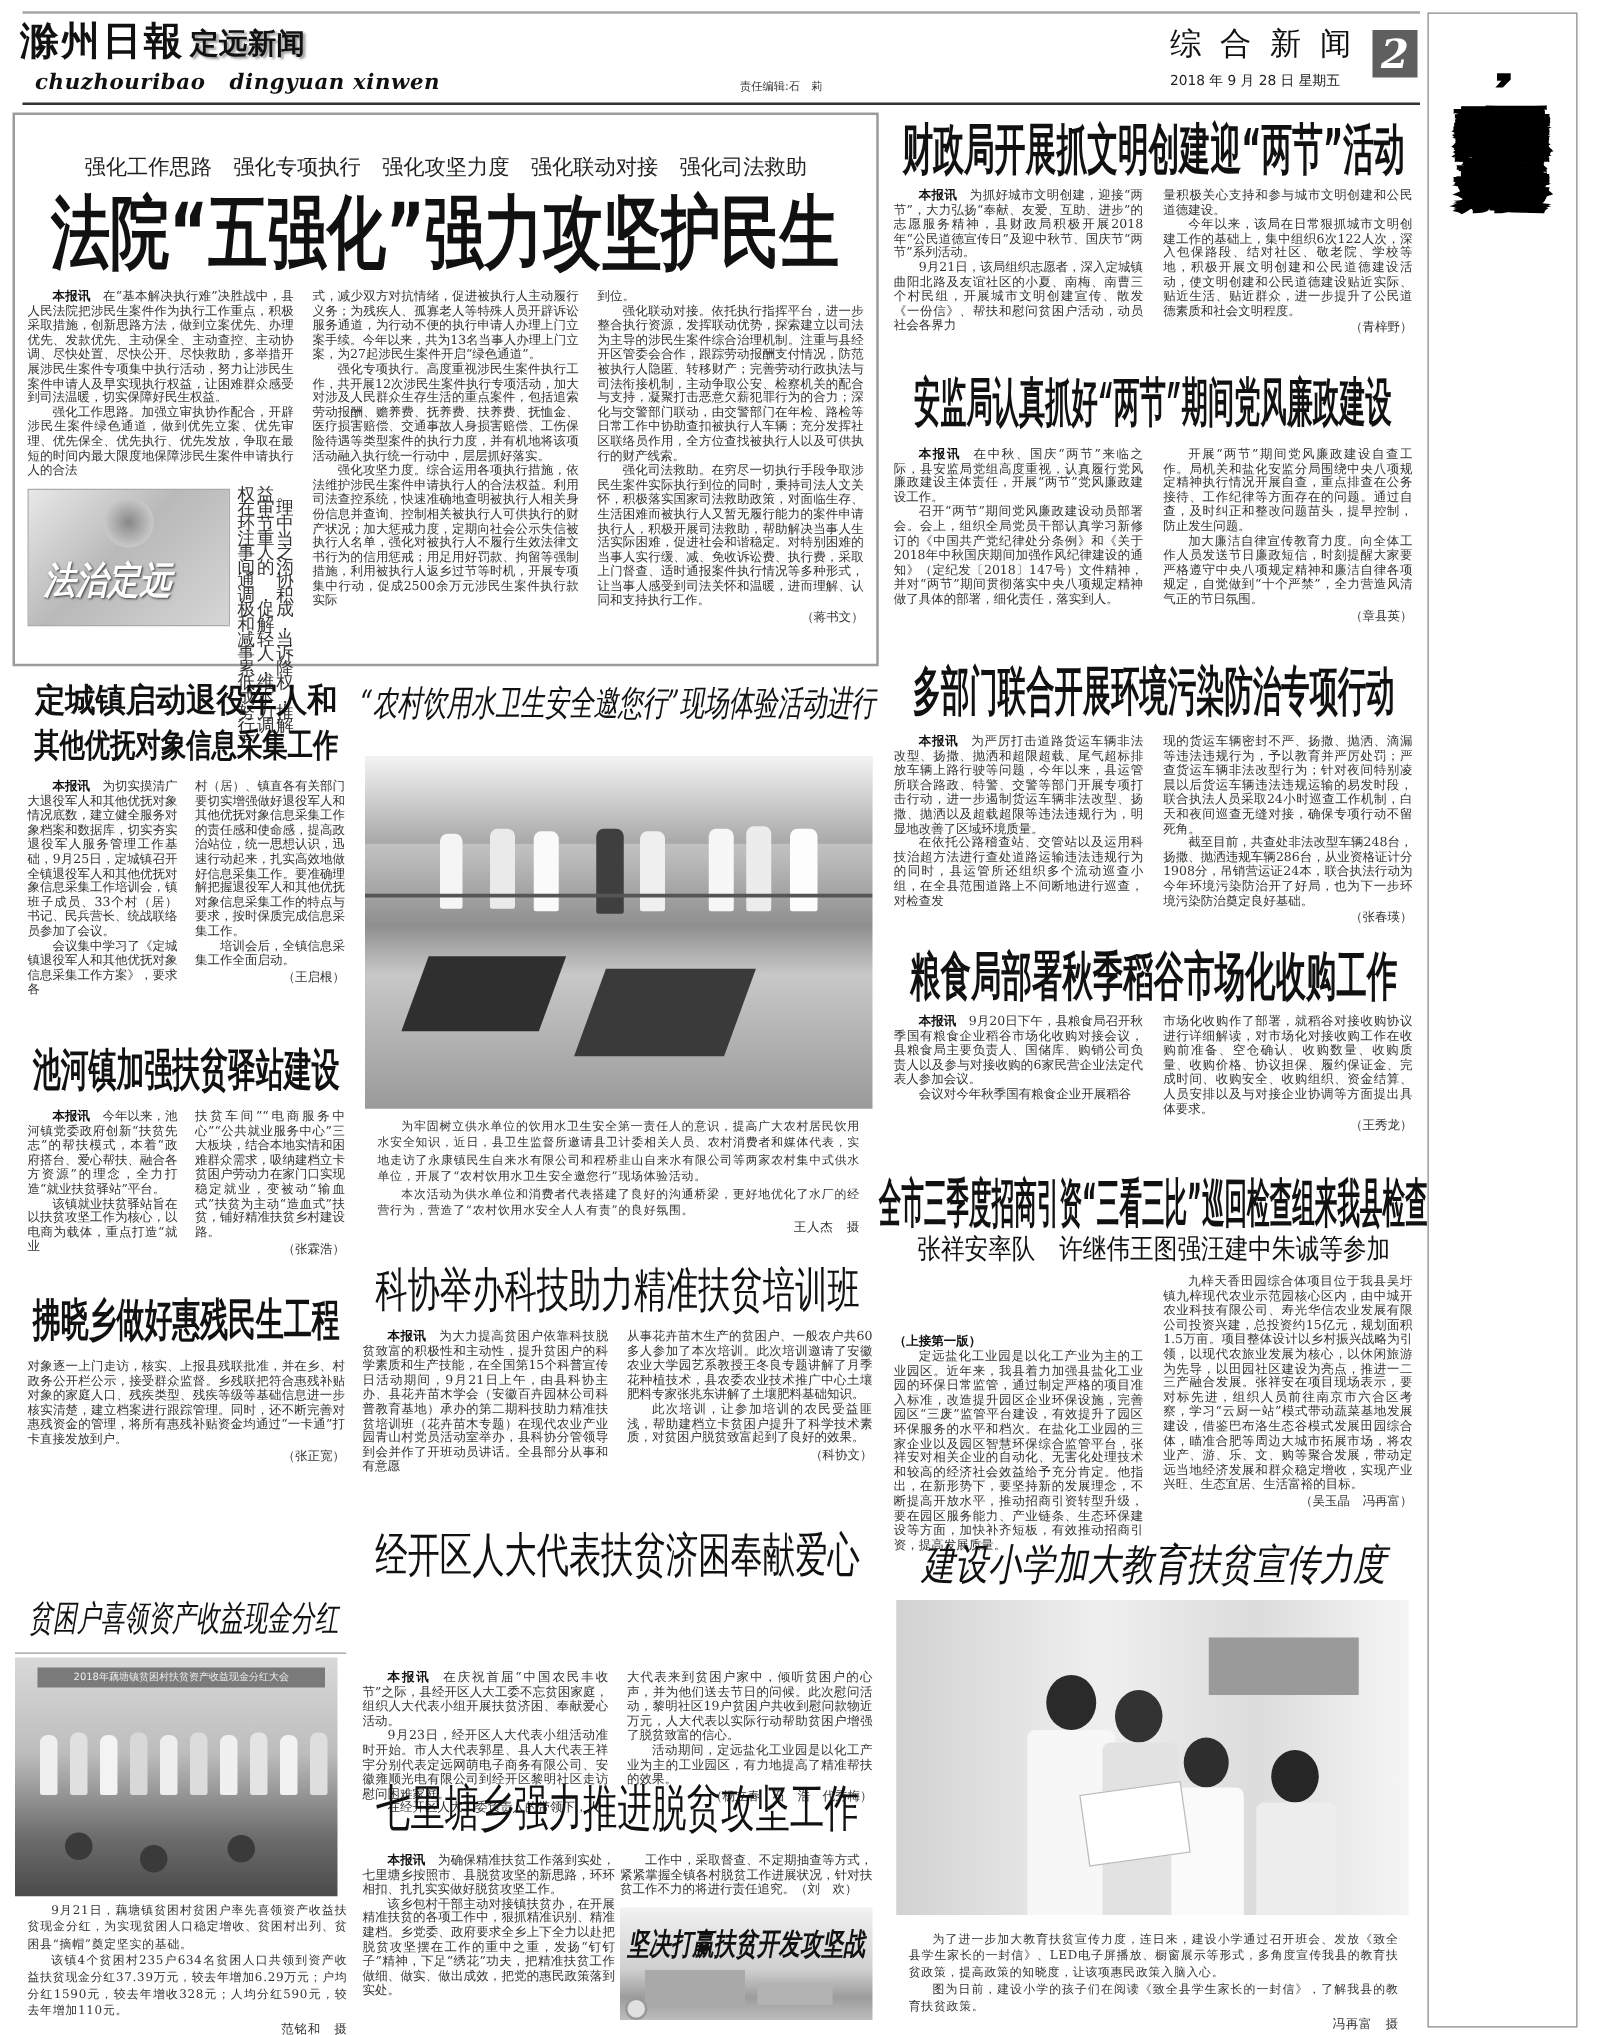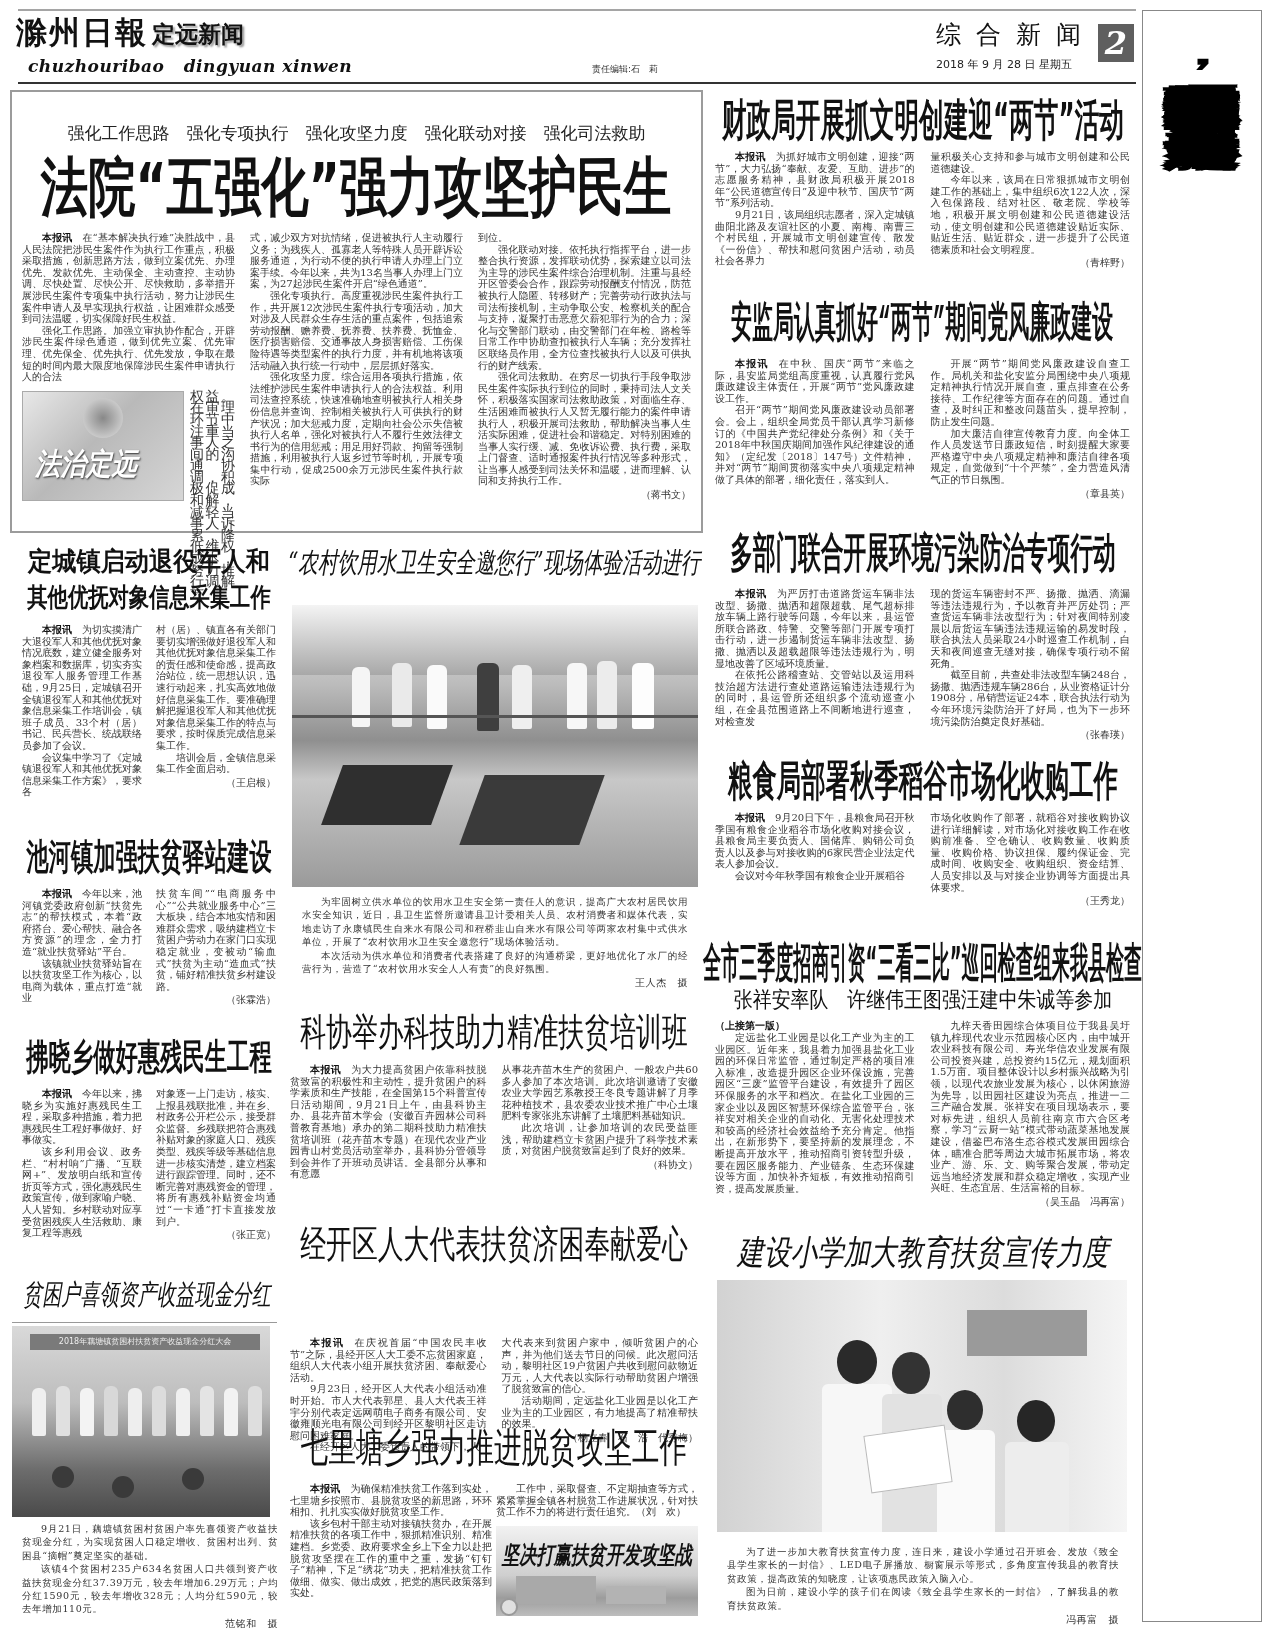--- a/index.html
+++ b/index.html
@@ -22,21 +22,21 @@
   .hl { position:absolute; display:flex; justify-content:center; white-space:nowrap; font-family:"DejaVu Sans", sans-serif; font-weight:bold; color:#111; }
   .hl > span { display:inline-block; transform-origin:center; }
   .cal { position:absolute; display:flex; justify-content:center; white-space:nowrap; font-family:"DejaVu Serif", serif; font-style:italic; color:#111; }
   .cal > span { display:inline-block; transform-origin:center; }
   
   .cols { position:absolute; display:flex; gap:14px; }
   .col { flex:1 1 0; min-width:0; }
   .bt { font-size:10px; line-height:11.6px; text-align:justify; color:#333; }
   .bt p { margin:0; text-indent:2em; }
   .bt p.ni { text-indent:0; }
-  .dl { font-family:"DejaVu Sans", sans-serif; font-weight:bold; color:#111; margin-right:1em; }
+  .dl { font-family:"DejaVu Sans", sans-serif; font-weight:bold; color:#111; margin-right:1em;margin-top:48px; }
   .credit { text-align:right; font-size:10px; line-height:12px; color:#333; margin-top:2px; }
   .cap { position:absolute; font-size:9.5px; line-height:13.4px; letter-spacing:.6px; color:#333; text-align:justify; }
   .cap p { margin:0; text-indent:2em; }
   .cap .credit { font-size:10px; }
   
   .lead-box { left:10px; top:90px; width:689px; height:439px; border:2px solid #9b9b9b; }
   .deck { position:absolute; left:0; top:30px; width:100%; text-align:center; font:17px "DejaVu Sans", sans-serif; color:#222; white-space:nowrap; }
   .img-row { display:flex; gap:6px; margin-top:8px; }
   .fz-img { width:160px; height:108px; flex:none; background:linear-gradient(135deg,#e8e8e8 0%,#b9b9b9 45%,#d6d6d6 100%); position:relative; overflow:hidden; border:1px solid #aaa; }
   .fz-emblem { position:absolute; left:60px; top:6px; width:40px; height:40px; border-radius:50%; background:radial-gradient(circle,#888 0,#c9c9c9 70%); }
@@ -127,24 +127,20 @@
       <p class="ni">扶贫车间”“电商服务中心”“公共就业服务中心”三大板块，结合本地实情和困难群众需求，吸纳建档立卡贫困户劳动力在家门口实现稳定就业，变被动“输血式”扶贫为主动“造血式”扶贫，铺好精准扶贫乡村建设路。</p>
       <div class="credit">（张霖浩）</div>
     </div>
   </div>
 
   <div class="hl" style="left:18px;top:1036px;width:262px;font-size:36px;line-height:42px;">
     <span style="transform:scaleX(.62);">拂晓乡做好惠残民生工程</span>
   </div>
   <div class="cols bt" style="left:22px;top:1088px;width:254px;">
     <div class="col">
-      <p><span class="dl">本报讯</span><span>今年以来，拂晓乡为实施好惠残民生工程，采取多种措施，着力把惠残民生工程好事做好、好事做实。</span></p>
-      <p>该乡利用会议、政务栏、“村村响”广播、“互联网+”、发放明白纸和宣传折页等方式，强化惠残民生政策宣传，做到家喻户晓、人人皆知。乡村联动对应享受贫困残疾人生活救助、康复工程等惠残</p>
-    </div>
-    <div class="col">
       <p class="ni">对象逐一上门走访，核实、上报县残联批准，并在乡、村政务公开栏公示，接受群众监督。乡残联把符合惠残补贴对象的家庭人口、残疾类型、残疾等级等基础信息进一步核实清楚，建立档案进行跟踪管理。同时，还不断完善对惠残资金的管理，将所有惠残补贴资金均通过“一卡通”打卡直接发放到户。</p>
       <div class="credit">（张正宽）</div>
     </div>
   </div>
 
   <div class="cal" style="left:14px;top:1278px;width:266px;font-size:28px;line-height:34px;text-align:center;">
     <span style="transform:scaleX(.68);">贫困户喜领资产收益现金分红</span>
   </div>
   <div class="abs" style="left:12px;top:1322px;width:265px;height:1px;background:#999;"></div>
   <div class="photo" style="left:12px;top:1326px;width:258px;height:191px;background:linear-gradient(#d9d9d9 0%,#bdbdbd 40%,#6d6d6d 75%,#4a4a4a 100%);">

